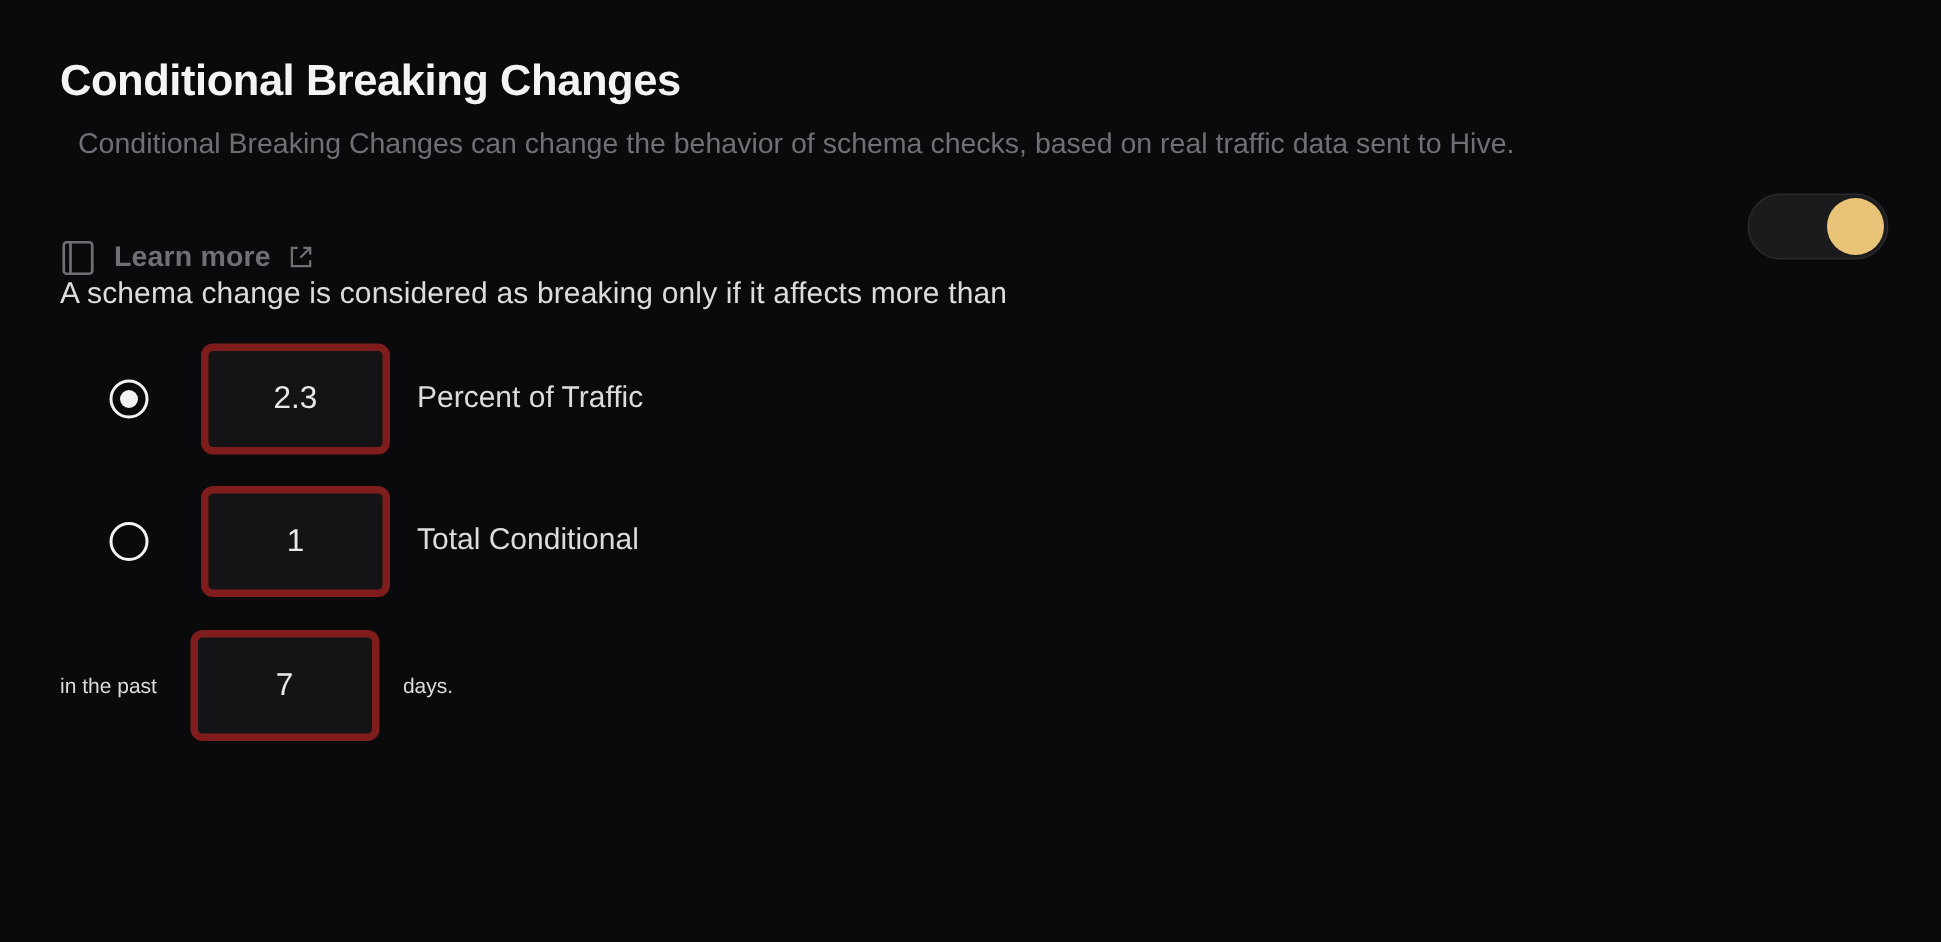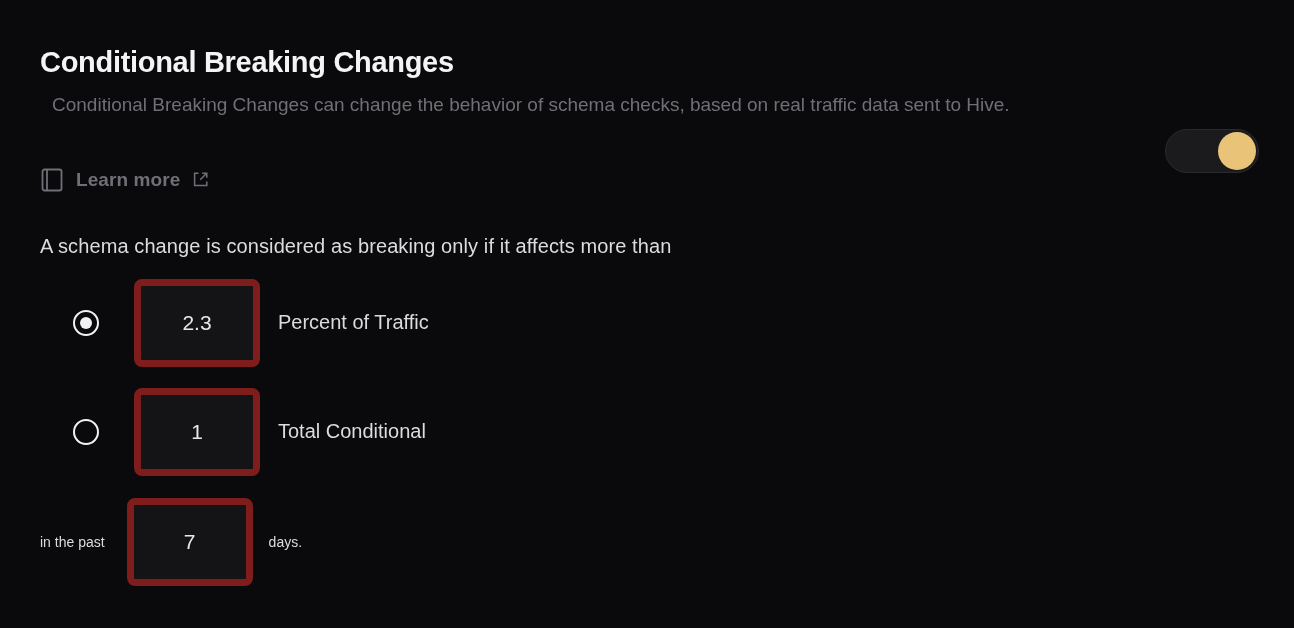--- a/index.html
+++ b/index.html
@@ -23,21 +23,21 @@
     box-sizing: border-box;
     padding: 36px 40px 0 40px;
   }
 
   
   .title {
     font-size: 29px;
     font-weight: bold;
     letter-spacing: -0.3px;
     color: #f4f4f6;
-    margin: 10px 0 10px 0;
+    margin: 2px 0 10px 0;
     line-height: 1.15;
   }
   .subtitle {
     font-size: 19px;
     line-height: 1.45;
     color: #6f7076;
     max-width: 1090px;
     margin: 12px;
     font-weight: 400;
   }
@@ -78,21 +78,20 @@
   .learn-label {
     font-size: 19px;
     font-weight: bold;
     color: #6f7076;
     letter-spacing: 0.1px;
   }
   .ext-icon svg { display: block; }
 
   
   .statement {
-    margin-top: 42px;
     font-size: 20px;
     color: #dcdcdf;
     letter-spacing: 0.1px;
   }
 
   
   .option-row {
     display: flex;
     align-items: center;
     margin-top: 21px;
@@ -112,24 +111,24 @@
   .radio.checked::after {
     content: "";
     position: absolute;
     top: 5px; left: 5px;
     width: 12px; height: 12px;
     border-radius: 50%;
     background: #f2f2f4;
   }
   .num-input {
     width: 126px;
-    height: 88px;
+    height: 74px;
     margin-left: 35px;
     background: #141416;
-    border: 7px solid #7f1d1d;
+    border: 5px solid #7f1d1d;
     border-radius: 8px;
     color: #e8e8ea;
     font-family: "Liberation Sans", sans-serif;
     font-size: 21px;
     text-align: center;
     box-sizing: border-box;
     outline: none;
   }
   .opt-label {
     margin-left: 18px;

